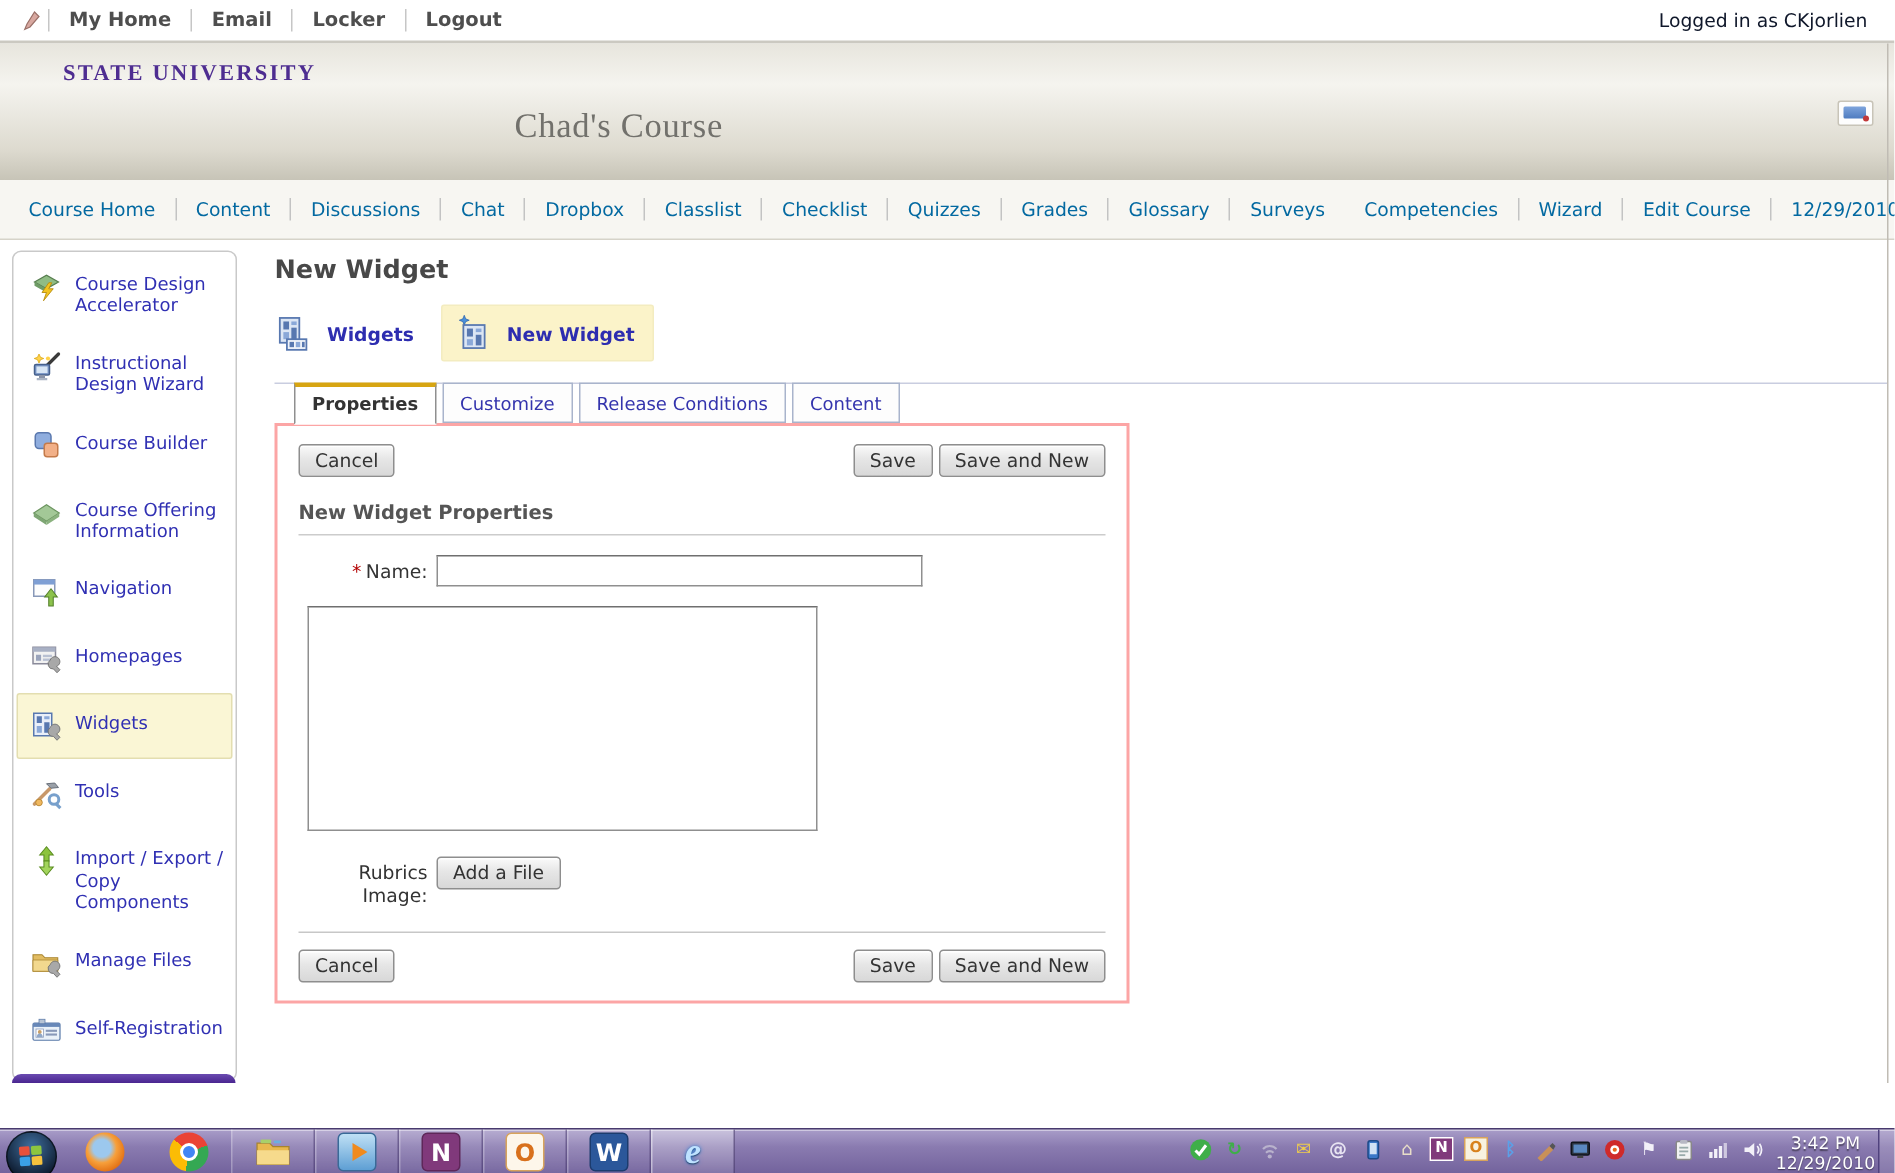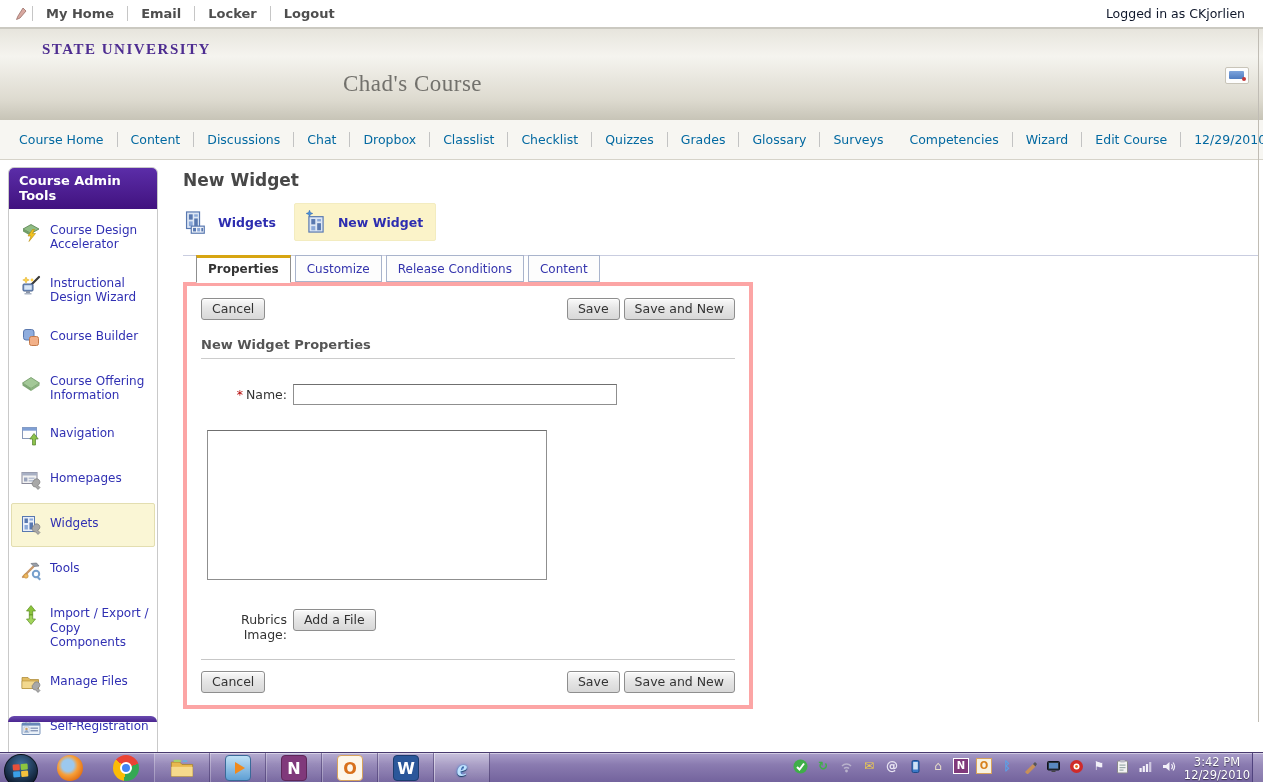--- a/index.html
+++ b/index.html
@@ -73,31 +73,31 @@
   .content-rule { height:1px; background:#c9cde0; margin-bottom:0; }
 
   .tabs { display:flex; padding-left:13px; position:relative; z-index:3; }
   .tab { border:1px solid #a9b4cc; border-top:1px solid #a9b4cc; background:#fdfdfd;
          color:#3434ad; font-size:12px; padding:6px 11px 5px; margin-right:4px;
          margin-top:-1px; cursor:pointer; }
   .tab.active { border-color:#8f8f8f; border-top:3px solid #d7a512; padding:4px 11px 5px;
                 background:#fff; color:#333; font-weight:bold; margin-bottom:-1px;
                 border-bottom:1px solid #fff; }
 
-  .form-panel { width:570px; border:4px solid #fca5a5; background:#fff;
+  .form-panel { width:570px; border:2px solid #fca5a5; background:#fff;
                 position:relative; z-index:1; padding:12px 14px 12px; }
   .btn-row { display:flex; align-items:center; }
   .btn-row .right { margin-left:auto; display:flex; gap:4px; }
   .btn { font-size:12.5px; color:#333; padding:2px 10px 3px;
          background:linear-gradient(#fafafa,#e6e6e6 45%,#d8d8d8); border:1px solid #8e8e8e;
          border-radius:3px; box-shadow:inset 0 1px 0 #fff; cursor:pointer;
          font-family:"DejaVu Sans","Liberation Sans",sans-serif; }
   .section-heading { font-size:13px; font-weight:bold; color:#555; margin-top:17px;
                      padding-bottom:6px; border-bottom:1px solid #ccc; }
-  .form-row { display:flex; margin-top:25px; }
+  .form-row { display:flex; margin-top:13px; }
   .form-label { width:86px; flex:0 0 86px; text-align:right; font-size:12.5px; color:#333;
                 padding-top:3px; }
   .req { color:#b30000; margin-right:3px; }
   .form-field { margin-left:6px; }
   .text-input { width:324px; height:21px; border:1px solid #8f8f8f; border-top-color:#6f6f6f;
                 font-size:12.5px; padding:0 3px; font-family:"DejaVu Sans",sans-serif; }
   .textarea { width:340px; height:150px; border:1px solid #8f8f8f; border-top-color:#6f6f6f;
               resize:none; font-size:12.5px; font-family:"DejaVu Sans",sans-serif; }
   .form-divider { height:1px; background:#999; opacity:.55; margin:17px 0 11px; }
 
@@ -199,21 +199,20 @@
     <a class="nav-link">Wizard</a>
     <a class="nav-link">Edit Course</a>
     <span class="nav-date">12/29/2010</span>
   </span>
 </div>
 
 <div class="body-area">
   <div class="window-edge"></div>
 
   <div class="sidebar">
-    <div class="sidebar-header">Course Admin Tools</div>
 
     <a class="side-item">
       <span class="si-icon">
         <svg width="22" height="22" viewBox="0 0 22 22">
             <path d="M3 8 L11 3.5 L19 8 L11 12.5 Z" fill="#8fbc84" stroke="#567d4e" stroke-width="0.8"></path>
             <path d="M3 8 L3 10.5 L11 15 L11 12.5 Z" fill="#6f9c66"></path>
             <path d="M12.5 8.5 L8 15 L11 15 L9 20.5 L15.5 12.5 L12.5 12.5 L14.5 8.5 Z" fill="#f2c31f" stroke="#b58b0e" stroke-width="0.6"></path>
           </svg>
       </span>
       <span class="si-label">Course Design Accelerator</span>

